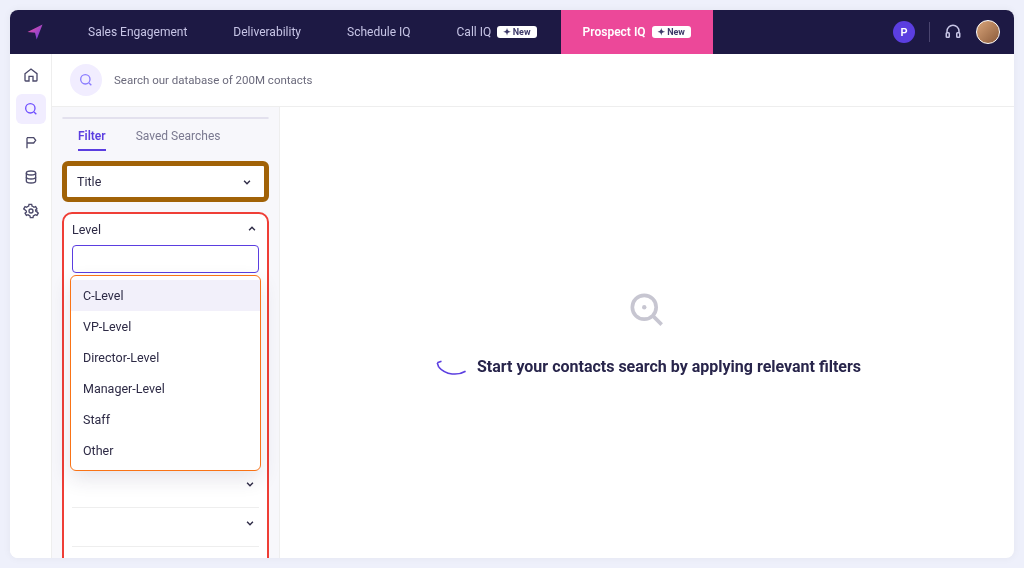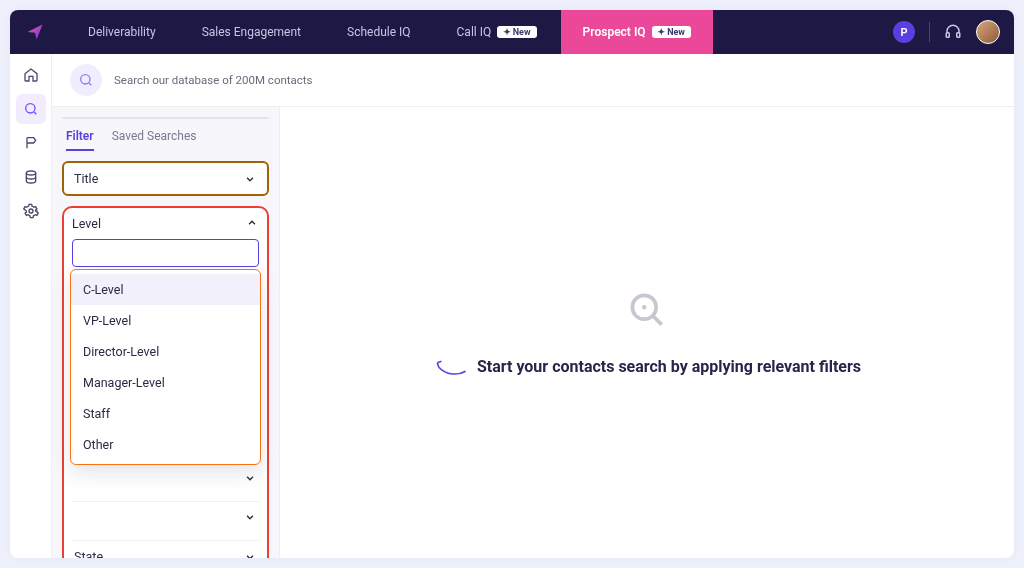--- a/index.html
+++ b/index.html
@@ -34,24 +34,24 @@
   .rail svg { stroke: #4c4a6b; }
   .rail-item.active svg { stroke: #6e4fff; }
 
   
   .sidebar { width: 228px; background: #f7f7fb; border-right: 1px solid #eee; padding: 10px; display: flex; flex-direction: column; gap: 10px; overflow: visible; }
   .tabs-toggle { background: #fff; border: 1px solid #e3e1ee; border-radius: 6px; display: flex; height: 30px; overflow: hidden; }
   .tabs-toggle > div { flex: 1; display: flex; align-items: center; justify-content: center; gap: 5px; font-size: 12px; cursor: pointer; color: #535170; }
   .tabs-toggle .active { background: #fff; color: #5b3ee0; font-weight: 600; box-shadow: inset 0 0 0 1px #d9d3ff; border-radius: 5px; }
 
   .subtabs { display: flex; gap: 18px; padding: 0 4px; font-size: 12px; color: #7a7990; }
-  .subtabs .st { padding-bottom: 6px; cursor: pointer; }
+  .subtabs .st { padding-bottom: 6px; cursor: pointer; margin-left: 12px; }
   .subtabs .st.active { color: #5b3ee0; font-weight: 600; border-bottom: 2px solid #5b3ee0; }
 
-  .filter-block { background: #fff; border: 2px solid #a16207; border-radius: 6px; padding: 8px 10px; display: flex; align-items: center; justify-content: space-between; font-size: 12.5px; cursor: pointer; }
+  .filter-block { background: #fff; border: 5px solid #a16207; border-radius: 6px; padding: 8px 10px; display: flex; align-items: center; justify-content: space-between; font-size: 12.5px; cursor: pointer; }
   .chev { width: 14px; height: 14px; }
 
   .highlight-box { border: 2px solid #ef3e36; border-radius: 10px; padding: 8px; background: #fff; display: flex; flex-direction: column; gap: 8px; position: relative; }
   .level-head { display: flex; align-items: flex-start; justify-content: space-between; font-size: 12.5px; }
   .level-input { border: 1.5px solid #5b3ee0; border-radius: 4px; height: 28px; padding: 0 8px; font-size: 12px; outline: none; width: 100%; }
 
   .dropdown { position: relative; }
   .ddlist { position: absolute; top: 30px; left: -2px; right: -2px; background: #fff; border: 1px solid #f97316; border-radius: 6px; box-shadow: 0 8px 20px rgba(40,30,80,.12); padding: 4px 0; z-index: 20; }
   .dditem { padding: 8px 12px; font-size: 12.5px; cursor: pointer; }
   .dditem.hover { background: #f2f0fa; }
@@ -76,24 +76,24 @@
             <linearGradient id="g1" x1="0" y1="0" x2="1" y2="1">
               <stop offset="0" stop-color="#ff4fa3"></stop>
               <stop offset="1" stop-color="#5b3ee0"></stop>
             </linearGradient>
           </defs>
           <path d="M3 12 L21 3 L14 21 L12 13 Z" fill="url(#g1)"></path>
         </svg>
     </div>
     <div class="nav-items">
       <div class="nav-item">
+          <span>Sales Engagement</span>
+        </div>
+      <div class="nav-item">
           <span>Deliverability</span>
-        </div>
-      <div class="nav-item">
-          <span>Sales Engagement</span>
         </div>
       <div class="nav-item">
           <span>Schedule IQ</span>
         </div>
       <div class="nav-item">
         <span>Call IQ</span>
         <span class="badge-new">✦ <span>New</span></span>
       </div>
       <div class="nav-item active">
         <span>Prospect IQ</span>

